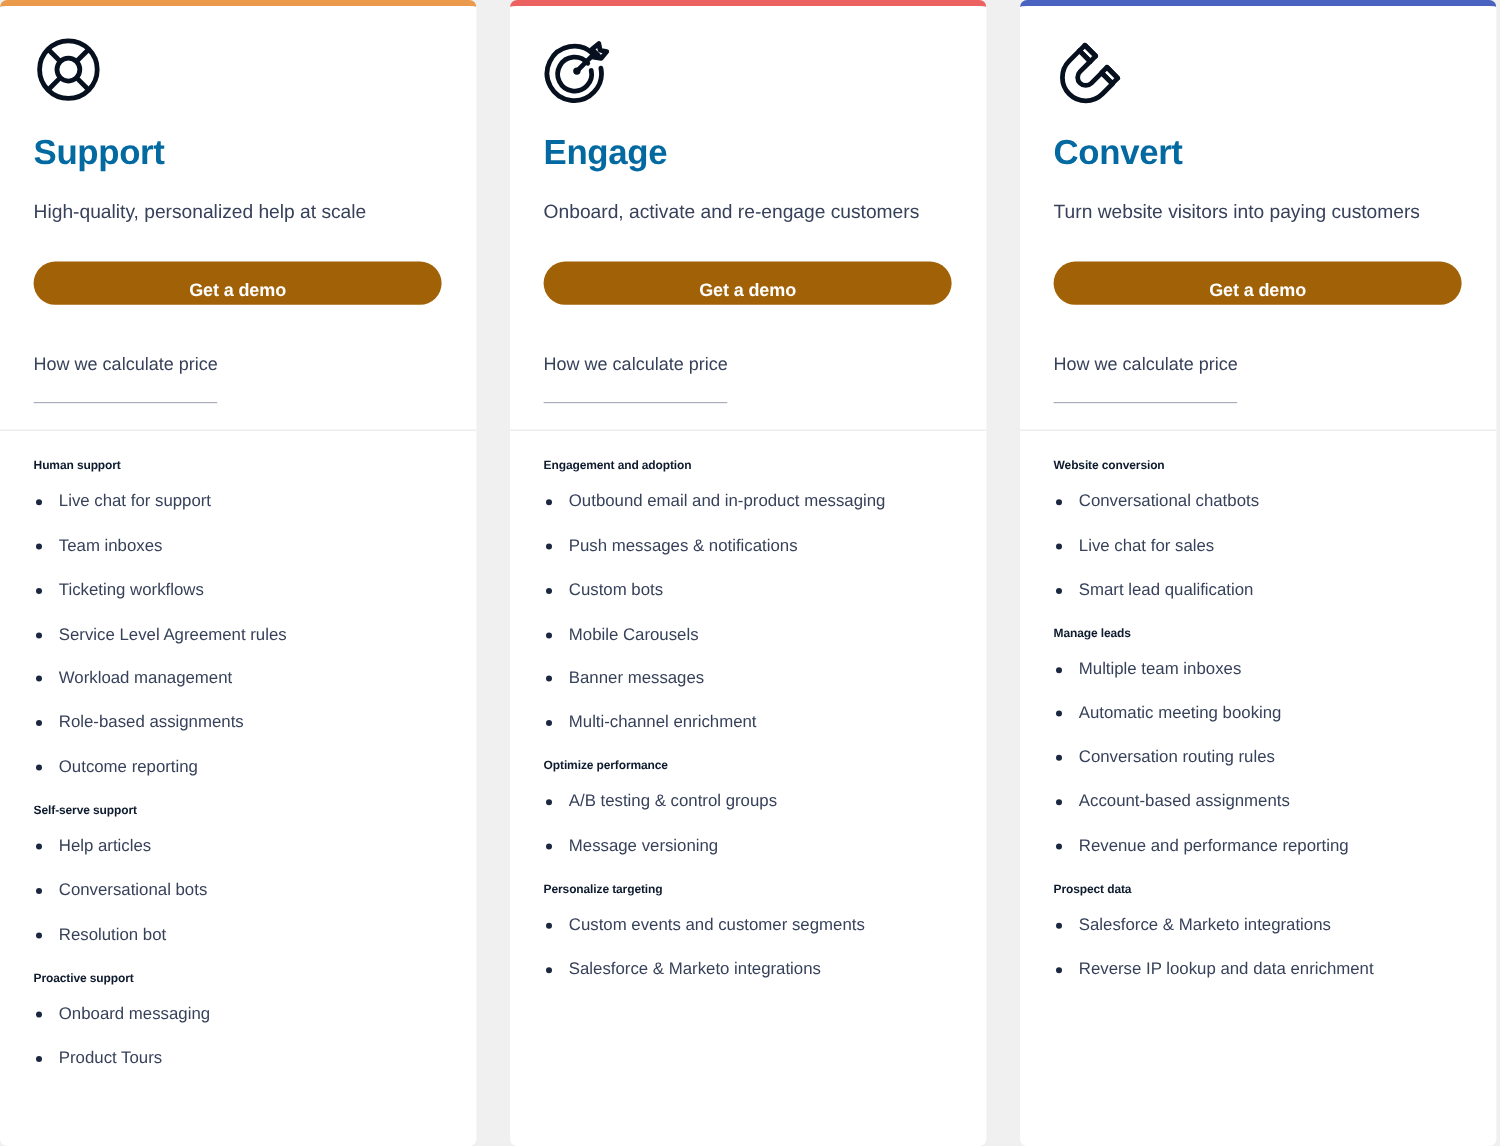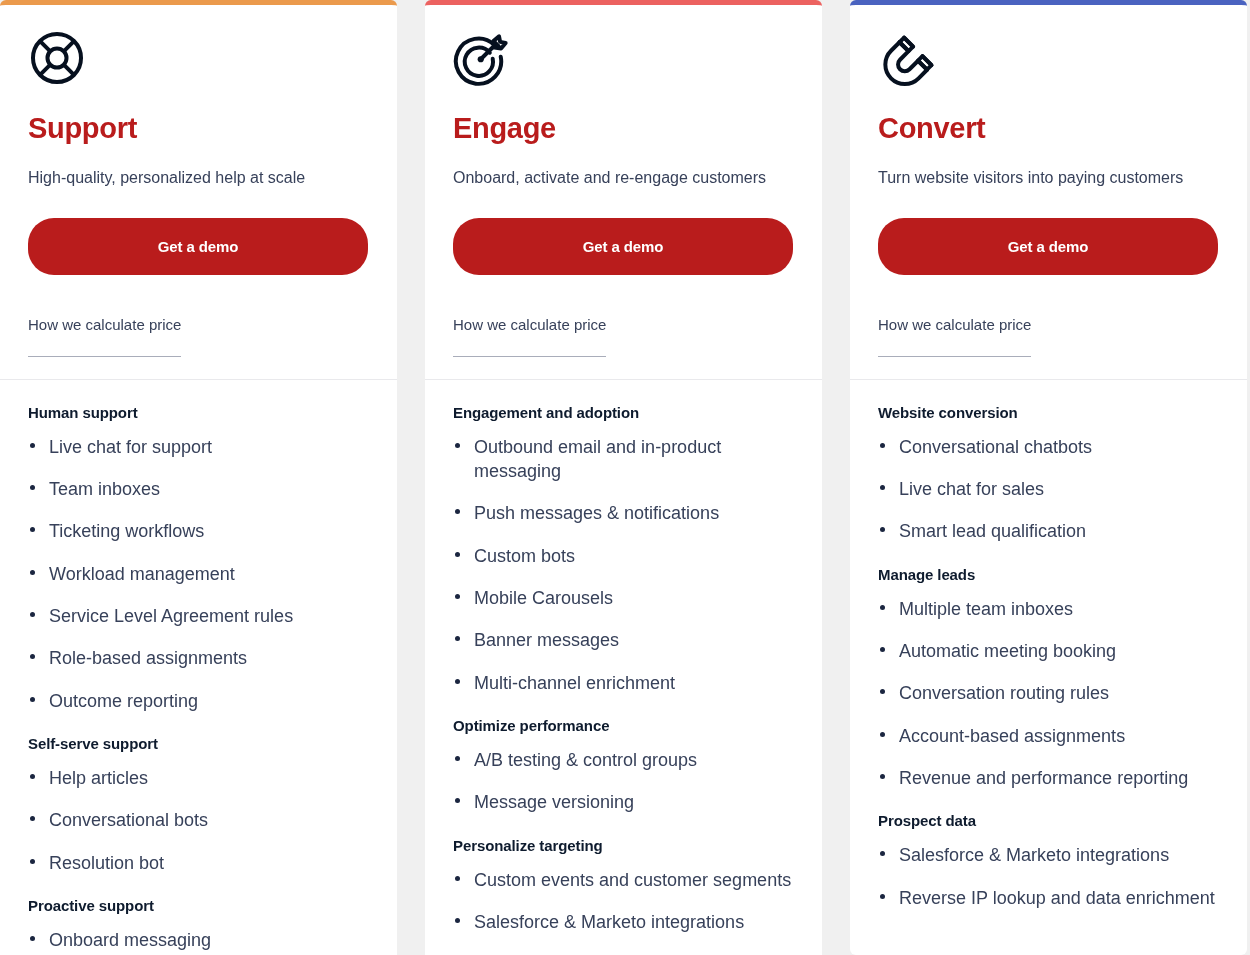--- a/index.html
+++ b/index.html
@@ -53,40 +53,40 @@
     height: 58px;
     display: block;
     margin-bottom: 26px;
     color: #06101f;
   }
   .plan-icon svg { display: block; width: 58px; height: 58px; }
 
   .plan-title {
     font-size: 29px;
     font-weight: bold;
-    color: #b91c1c;
+    color: #0369a1;
     letter-spacing: -0.3px;
     line-height: 1.1;
     margin-bottom: 21px;
   }
 
   .plan-tagline {
     font-size: 16px;
     color: #37415a;
     line-height: 1.45;
     margin-bottom: 29px;
   }
 
   .demo-button {
     display: block;
     width: 340px;
-    height: 57px;
+    height: 36px;
     line-height: 49px;
     text-align: center;
-    background: #b91c1c;
+    background: #a16207;
     color: #ffffff;
     border: none;
     border-radius: 26px;
     font-size: 15px;
     font-weight: bold;
     font-family: "Liberation Sans", sans-serif;
     letter-spacing: -0.1px;
     cursor: pointer;
     margin-bottom: 23px;
   }
@@ -104,37 +104,37 @@
 
   .card-body {
     padding: 24px 28px 30px 28px;
     flex: 1;
   }
 
   .feature-group { margin-bottom: 22px; }
   .feature-group:last-child { margin-bottom: 0; }
 
   .group-heading {
-    font-size: 15px;
+    font-size: 10px;
     font-weight: bold;
     color: #0e1b2e;
     margin-bottom: 14px;
     letter-spacing: -0.1px;
   }
 
   .feature-list {
     list-style: none;
     padding: 0;
     margin: 0;
   }
 
   .feature-item {
     position: relative;
     padding-left: 21px;
-    font-size: 18px;
+    font-size: 14px;
     color: #37415a;
     line-height: 1.35;
     margin-bottom: 18px;
   }
   .feature-item:last-child { margin-bottom: 0; }
 
   .feature-item::before {
     content: "";
     position: absolute;
     left: 2px;
@@ -169,22 +169,22 @@
       <a class="price-link" href="#">How we calculate price</a>
     </div>
     <div class="card-body">
 
       <div class="feature-group">
         <div class="group-heading">Human support</div>
         <ul class="feature-list">
           <li class="feature-item">Live chat for support</li>
           <li class="feature-item">Team inboxes</li>
           <li class="feature-item">Ticketing workflows</li>
+          <li class="feature-item">Service Level Agreement rules</li>
           <li class="feature-item">Workload management</li>
-          <li class="feature-item">Service Level Agreement rules</li>
           <li class="feature-item">Role-based assignments</li>
           <li class="feature-item">Outcome reporting</li>
         </ul>
       </div>
 
       <div class="feature-group">
         <div class="group-heading">Self-serve support</div>
         <ul class="feature-list">
           <li class="feature-item">Help articles</li>
           <li class="feature-item">Conversational bots</li>

